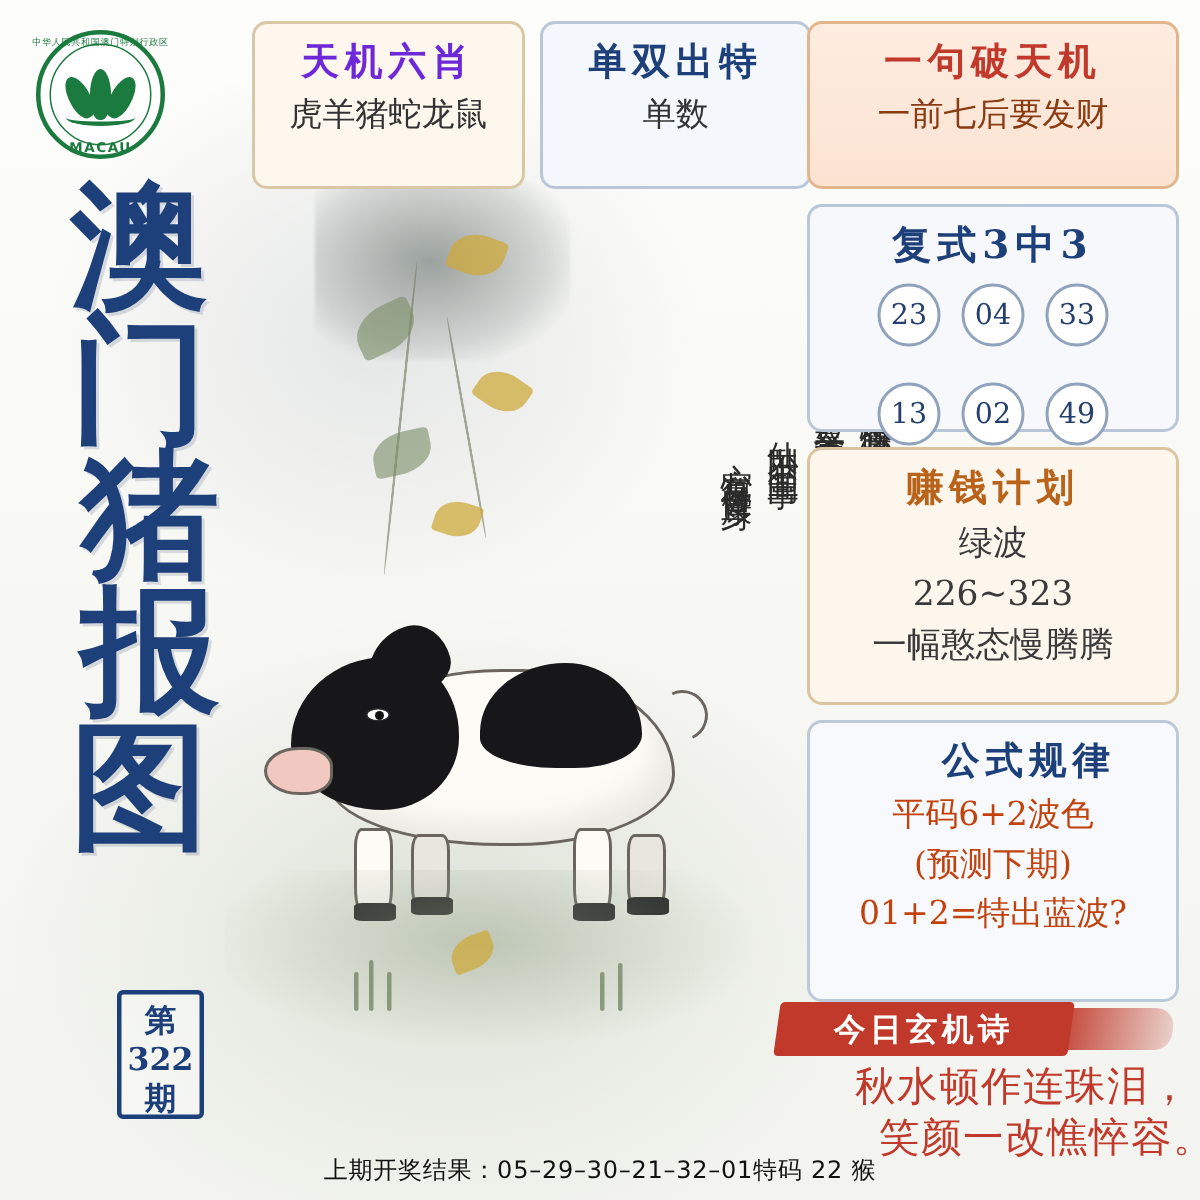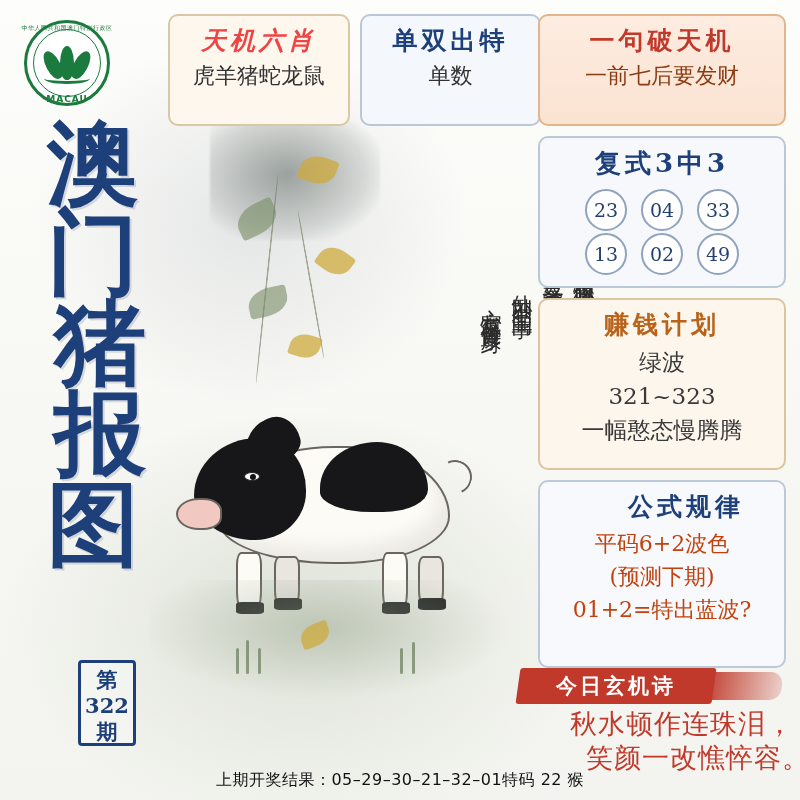--- a/index.html
+++ b/index.html
@@ -203,32 +203,32 @@
     padding: 8px 0 4px;
   }
   .panel .bd{
     font-family:"DejaVu Serif", serif;
     font-size: 22px;
     color:#333;
     padding-bottom: 10px;
   }
 
   #p-tianji { left: 168px; top: 14px; width: 182px; height: 112px; background:#fdf7ee; border-color:#d9c7a6; }
-  #p-tianji .hd{ color:#ef4444;font-style:italic; }
+  #p-tianji .hd{ color:#6d28d9; }
 
   #p-danshuang { left: 360px; top: 14px; width: 181px; height: 112px; background:#f4f7fb; border-color:#b9c7d8; }
   #p-danshuang .hd{ color:#1d3f7a; }
 
   #p-yiju { left: 538px; top: 14px; width: 248px; height: 112px; background: linear-gradient(180deg,#fdece0,#fbe3d2); border-color:#e3b58c; }
   #p-yiju .hd{ color:#c0392b; }
   #p-yiju .bd{ color:#8a3b12; }
 
   #p-fushi { left: 538px; top: 136px; width: 248px; height: 152px; background:#f6f8fc; border-color:#b9c7d8; }
   #p-fushi .hd{ color:#1d3f7a; font-size:26px; }
-  .balls{ display:flex; flex-wrap:wrap; justify-content:center; gap:2px 14px; padding: 4px 18px 8px; }
+  .balls{ display:flex; flex-wrap:wrap; justify-content:center; gap:24px 14px; padding: 4px 18px 8px; }
   .ball{
     width:42px; height:42px; border-radius:50%;
     border:2px solid #8fa3bd;
     background:#ffffff;
     color:#25406e;
     font-family:"DejaVu Serif", serif;
     font-size:19px;
     line-height:38px;
     text-align:center;
   }
@@ -377,21 +377,21 @@
       <div class="ball">13</div>
       <div class="ball">02</div>
       <div class="ball">49</div>
     </div>
   </div>
 
   <div class="panel" id="p-zhuanqian">
     <div class="hd">赚钱计划</div>
     <div class="bd">
       <div>绿波</div>
-      <div>321~323</div>
+      <div>226~323</div>
       <div>一幅憨态慢腾腾</div>
     </div>
   </div>
 
   <div class="panel" id="p-gongshi">
     <div class="hd">公式规律</div>
     <div class="bd">
       <div>平码6+2波色</div>
       <div>(预测下期)</div>
       <div>01+2=特出蓝波?</div>

